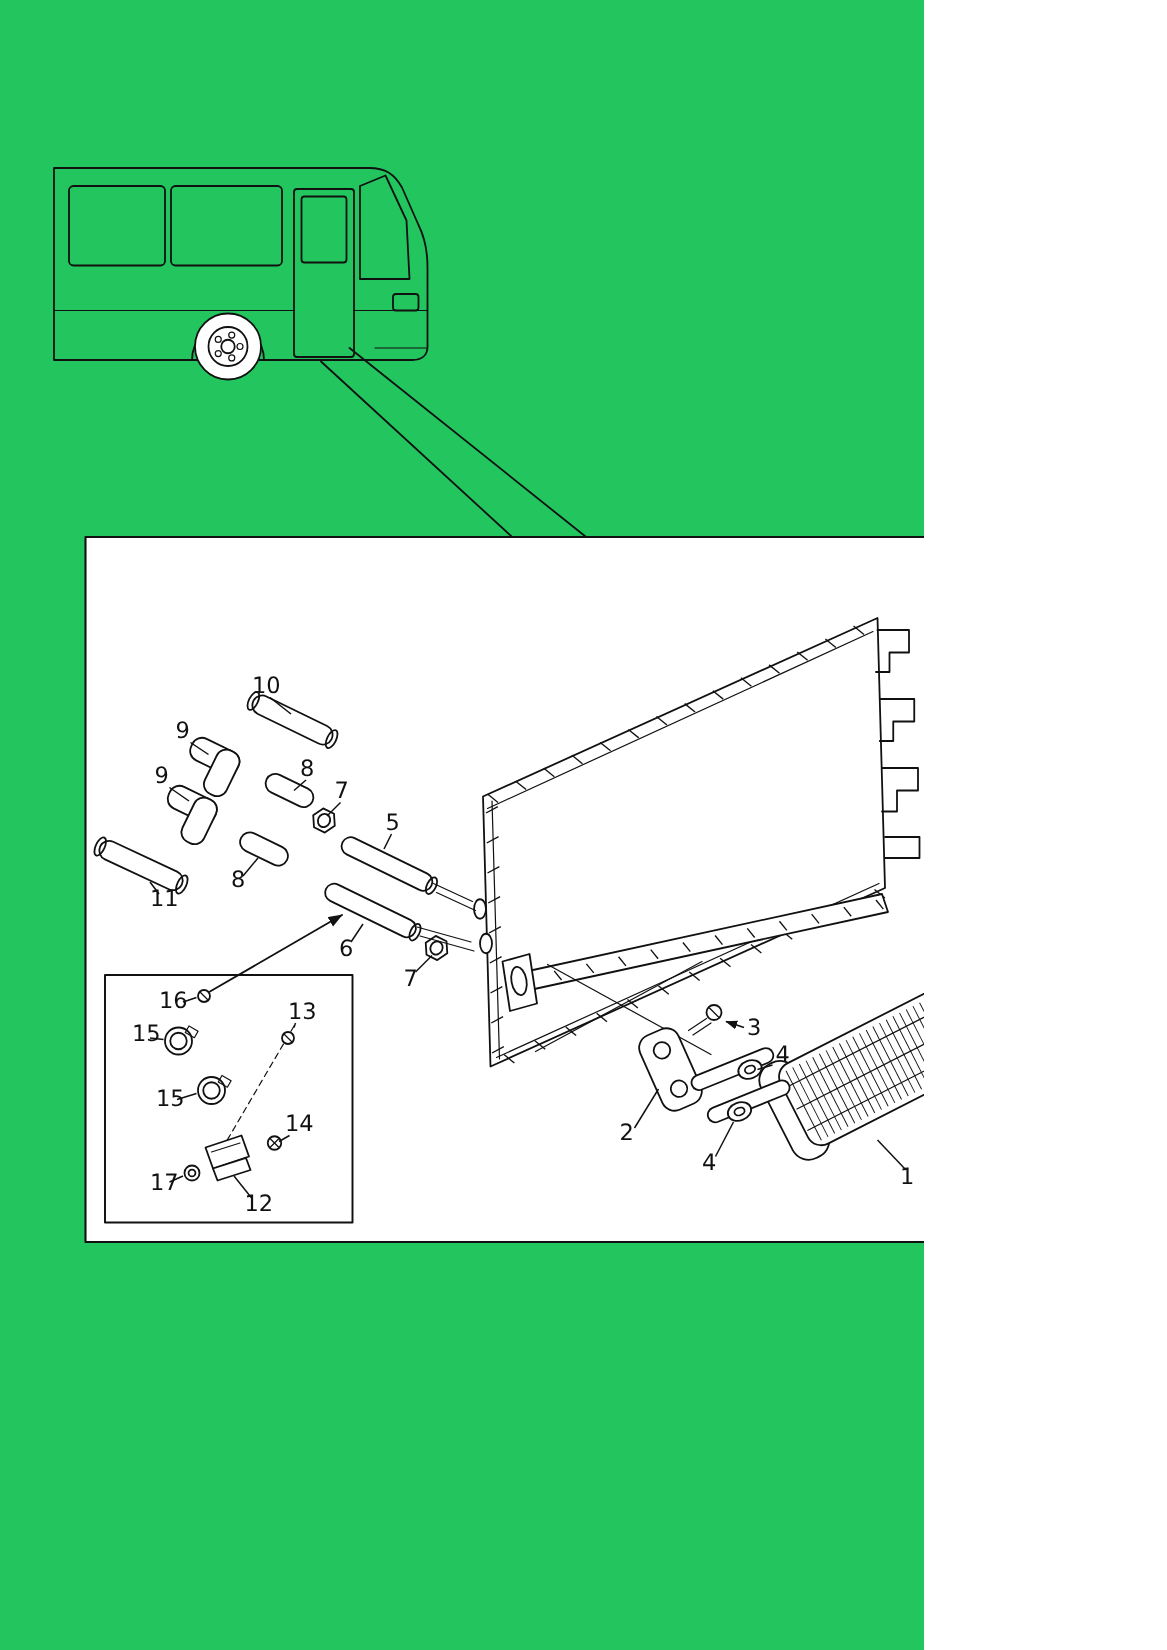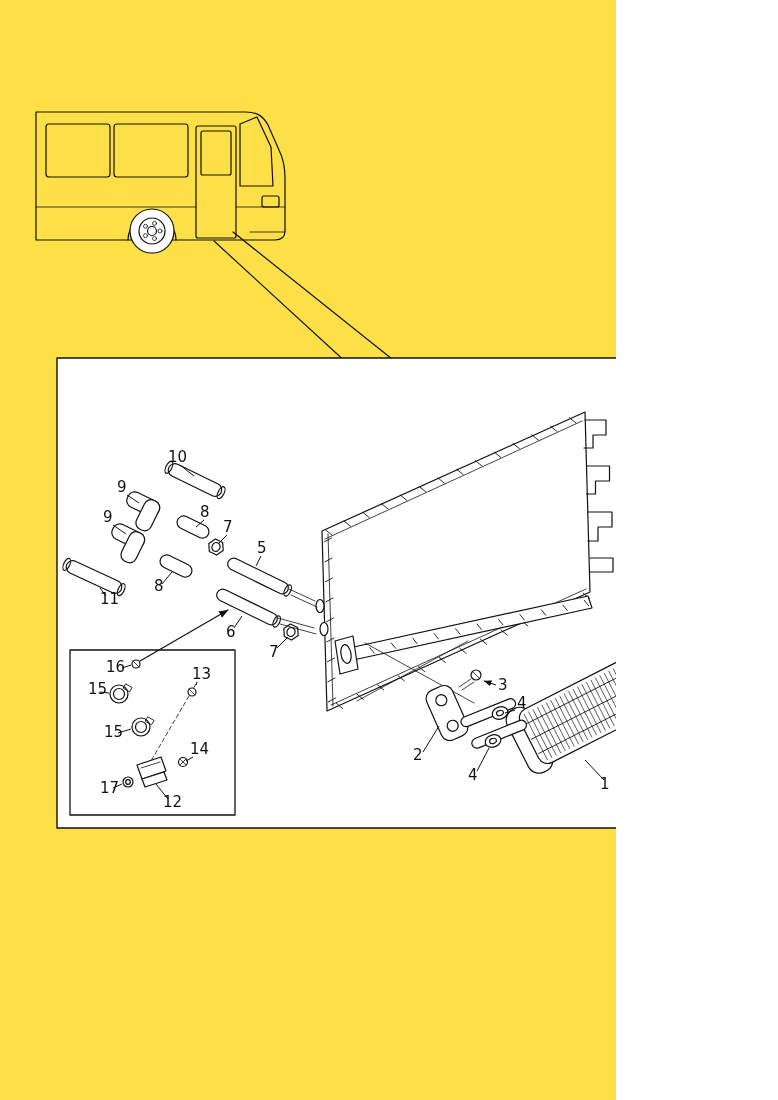--- a/index.html
+++ b/index.html
@@ -1,16 +1,16 @@
 <!DOCTYPE html>
 <html><head>
 <meta charset="utf-8">
 <style>
   html,body{margin:0;padding:0;background:#ffffff;}
-  .page{width:616px;height:1100px;position:relative;background:#fde047;overflow:hidden;text-decoration:underline;}
+  .page{width:616px;height:1100px;position:relative;background:#22c55e;overflow:hidden;text-decoration:underline;}
   svg{display:block;}
   .art{fill:none;stroke:#111;stroke-width:1.2;stroke-linecap:round;stroke-linejoin:round;}
   .solid{fill:#fff;stroke:#111;stroke-width:1.2;stroke-linejoin:round;}
   .thin{stroke-width:.8;}
   .leader{stroke:#111;stroke-width:1;fill:none;}
   .dashed{stroke-dasharray:4 3;}
   .callout{font:15px "DejaVu Sans",sans-serif;fill:#111;}
   .code{font:9px "DejaVu Sans",sans-serif;fill:#111;letter-spacing:.5px;}
   .tick{stroke:#111;stroke-width:.9;}
   .fin{stroke:#111;stroke-width:.6;}

